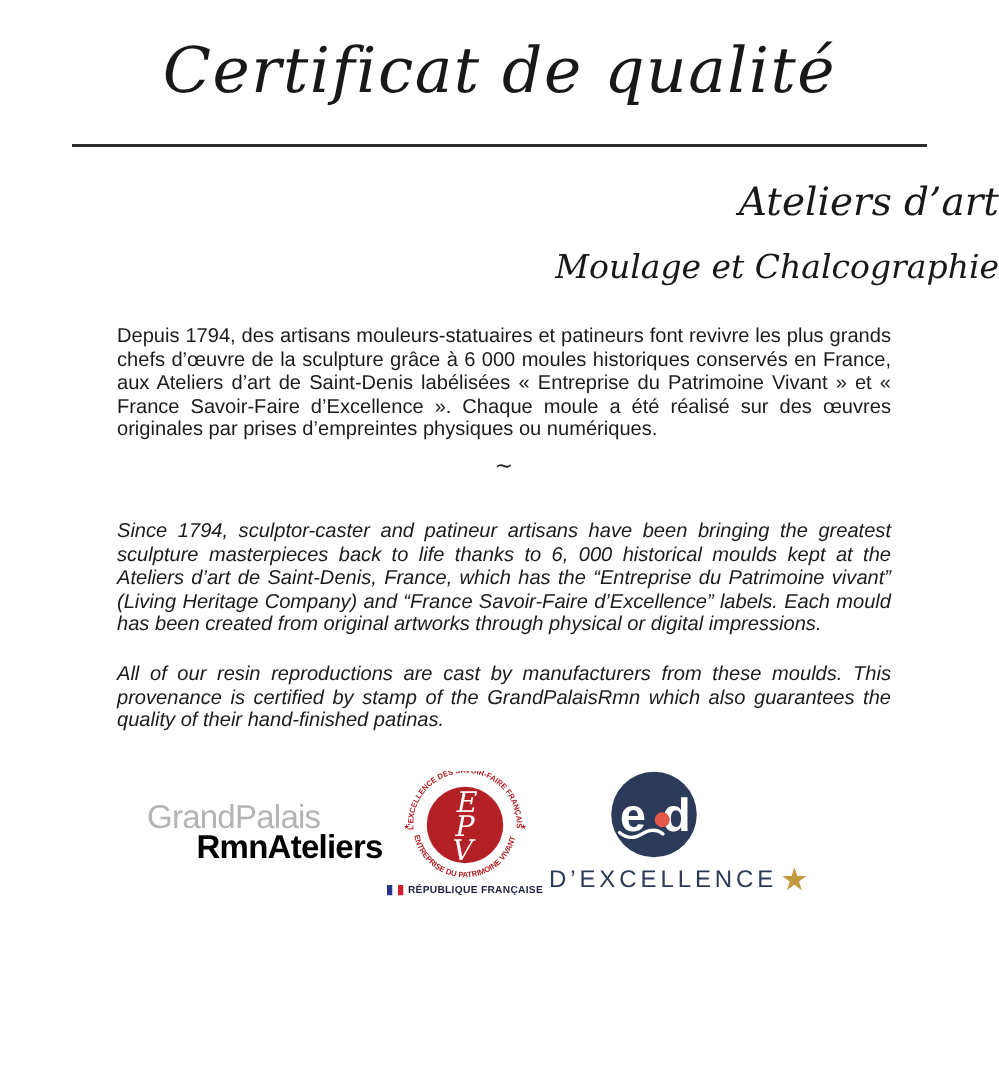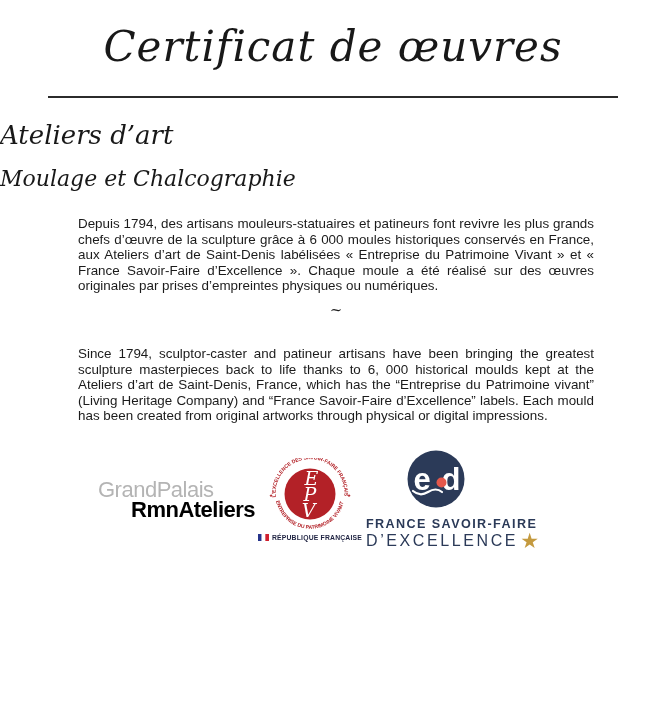--- a/index.html
+++ b/index.html
@@ -27,21 +27,21 @@
     letter-spacing: 1px;
   }
   .rule {
     border: none;
     border-top: 2px solid #2b2b2b;
     margin: 6px 48px 0 48px;
   }
   
   .subtitle {
     margin-top: 16px;
-    text-align: left;
+    text-align: right;
     font-family: "DejaVu Serif", serif;
     font-style: italic;
     color: #181818;
   }
   .subtitle .line1 { font-size: 26px; line-height: 42px; }
   .subtitle .line2 { font-size: 22px; line-height: 46px; }
   
   .textblock {
     margin: 14px 72px 0 78px;
     font-size: 13.4px;
@@ -50,21 +50,21 @@
     color: #1b1b1b;
   }
   .textblock p.fr2 { margin-top: 22px; }
   .tilde {
     text-align: center;
     font-family: "DejaVu Serif", serif;
     font-size: 15px;
     margin-top: 9px;
     line-height: 15px;
   }
-  .textblock p.en1 { margin-top: 28px; }
+  .textblock p.en1 { margin-top: 28px; font-style: italic; }
   .textblock p.en2 { margin-top: 17px; font-style: italic; }
   
   .logos {
     display: flex;
     align-items: center;
     justify-content: flex-start;
     margin: 26px 76px 0 98px;
   }
   
   .gp-logo { width: 156px; line-height: 20px; letter-spacing: -0.5px; }
@@ -100,33 +100,34 @@
     display: flex;
     align-items: center;
   }
   .ed-star { font-size: 21px; color: #c49a3f; letter-spacing: 0; margin-left: 2px; line-height: 16px; }
 </style>
 </head>
 <body>
 
 <div class="page">
 
-  <h1 class="cert-title">Certificat de œuvres</h1>
+  <h1 class="cert-title">Certificat de qualité</h1>
 
   <hr class="rule">
 
   <div class="subtitle">
     <div class="line1">Ateliers d’art</div>
     <div class="line2">Moulage et Chalcographie</div>
   </div>
 
   <div class="textblock">
     <p class="fr1">Depuis 1794, des artisans mouleurs-statuaires et patineurs font revivre les plus grands chefs d’œuvre de la sculpture grâce à 6 000 moules historiques conservés en France, aux Ateliers d’art de Saint-Denis labélisées « Entreprise du Patrimoine Vivant » et « France Savoir-Faire d’Excellence ». Chaque moule a été réalisé sur des œuvres originales par prises d’empreintes physiques ou numériques.</p>
     <div class="tilde">~</div>
     <p class="en1">Since 1794, sculptor-caster and patineur artisans have been bringing the greatest sculpture masterpieces back to life thanks to 6, 000 historical moulds kept at the Ateliers d’art de Saint-Denis, France, which has the “Entreprise du Patrimoine vivant” (Living Heritage Company) and “France Savoir-Faire d’Excellence” labels. Each mould has been created from original artworks through physical or digital impressions.</p>
+    <p class="en2">All of our resin reproductions are cast by manufacturers from these moulds. This provenance is certified by stamp of the GrandPalaisRmn which also guarantees the quality of their hand-finished patinas.</p>
   </div>
 
   <div class="logos">
 
     <div class="gp-logo">
       <div class="gp-line1">GrandPalais</div>
       <div class="gp-line2">RmnAteliers</div>
     </div>
 
     <div class="epv-logo">
@@ -159,21 +160,20 @@
     </div>
 
     <div class="ed-logo">
       <svg width="160" height="58" viewBox="0 0 160 58">
         <circle cx="70" cy="29" r="28.5" fill="#2b3a58"></circle>
         <text x="56" y="40" font-family="Liberation Sans, sans-serif" font-weight="700" font-size="31" fill="#ffffff" text-anchor="middle">e</text>
         <text x="85" y="40" font-family="Liberation Sans, sans-serif" font-weight="700" font-size="31" fill="#ffffff" text-anchor="middle">d</text>
         <circle cx="75.5" cy="32.5" r="5" fill="#e4574b"></circle>
         <path d="M 47,41 q 7,6 15,1 t 14,0" stroke="#ffffff" stroke-width="2.2" fill="none" stroke-linecap="round"></path>
       </svg>
-      <div class="ed-line1">FRANCE SAVOIR-FAIRE</div>
       <div class="ed-line2">
         <span>D’EXCELLENCE</span>
         <span class="ed-star">★</span>
       </div>
     </div>
 
   </div>
 </div>
 
 </body></html>

